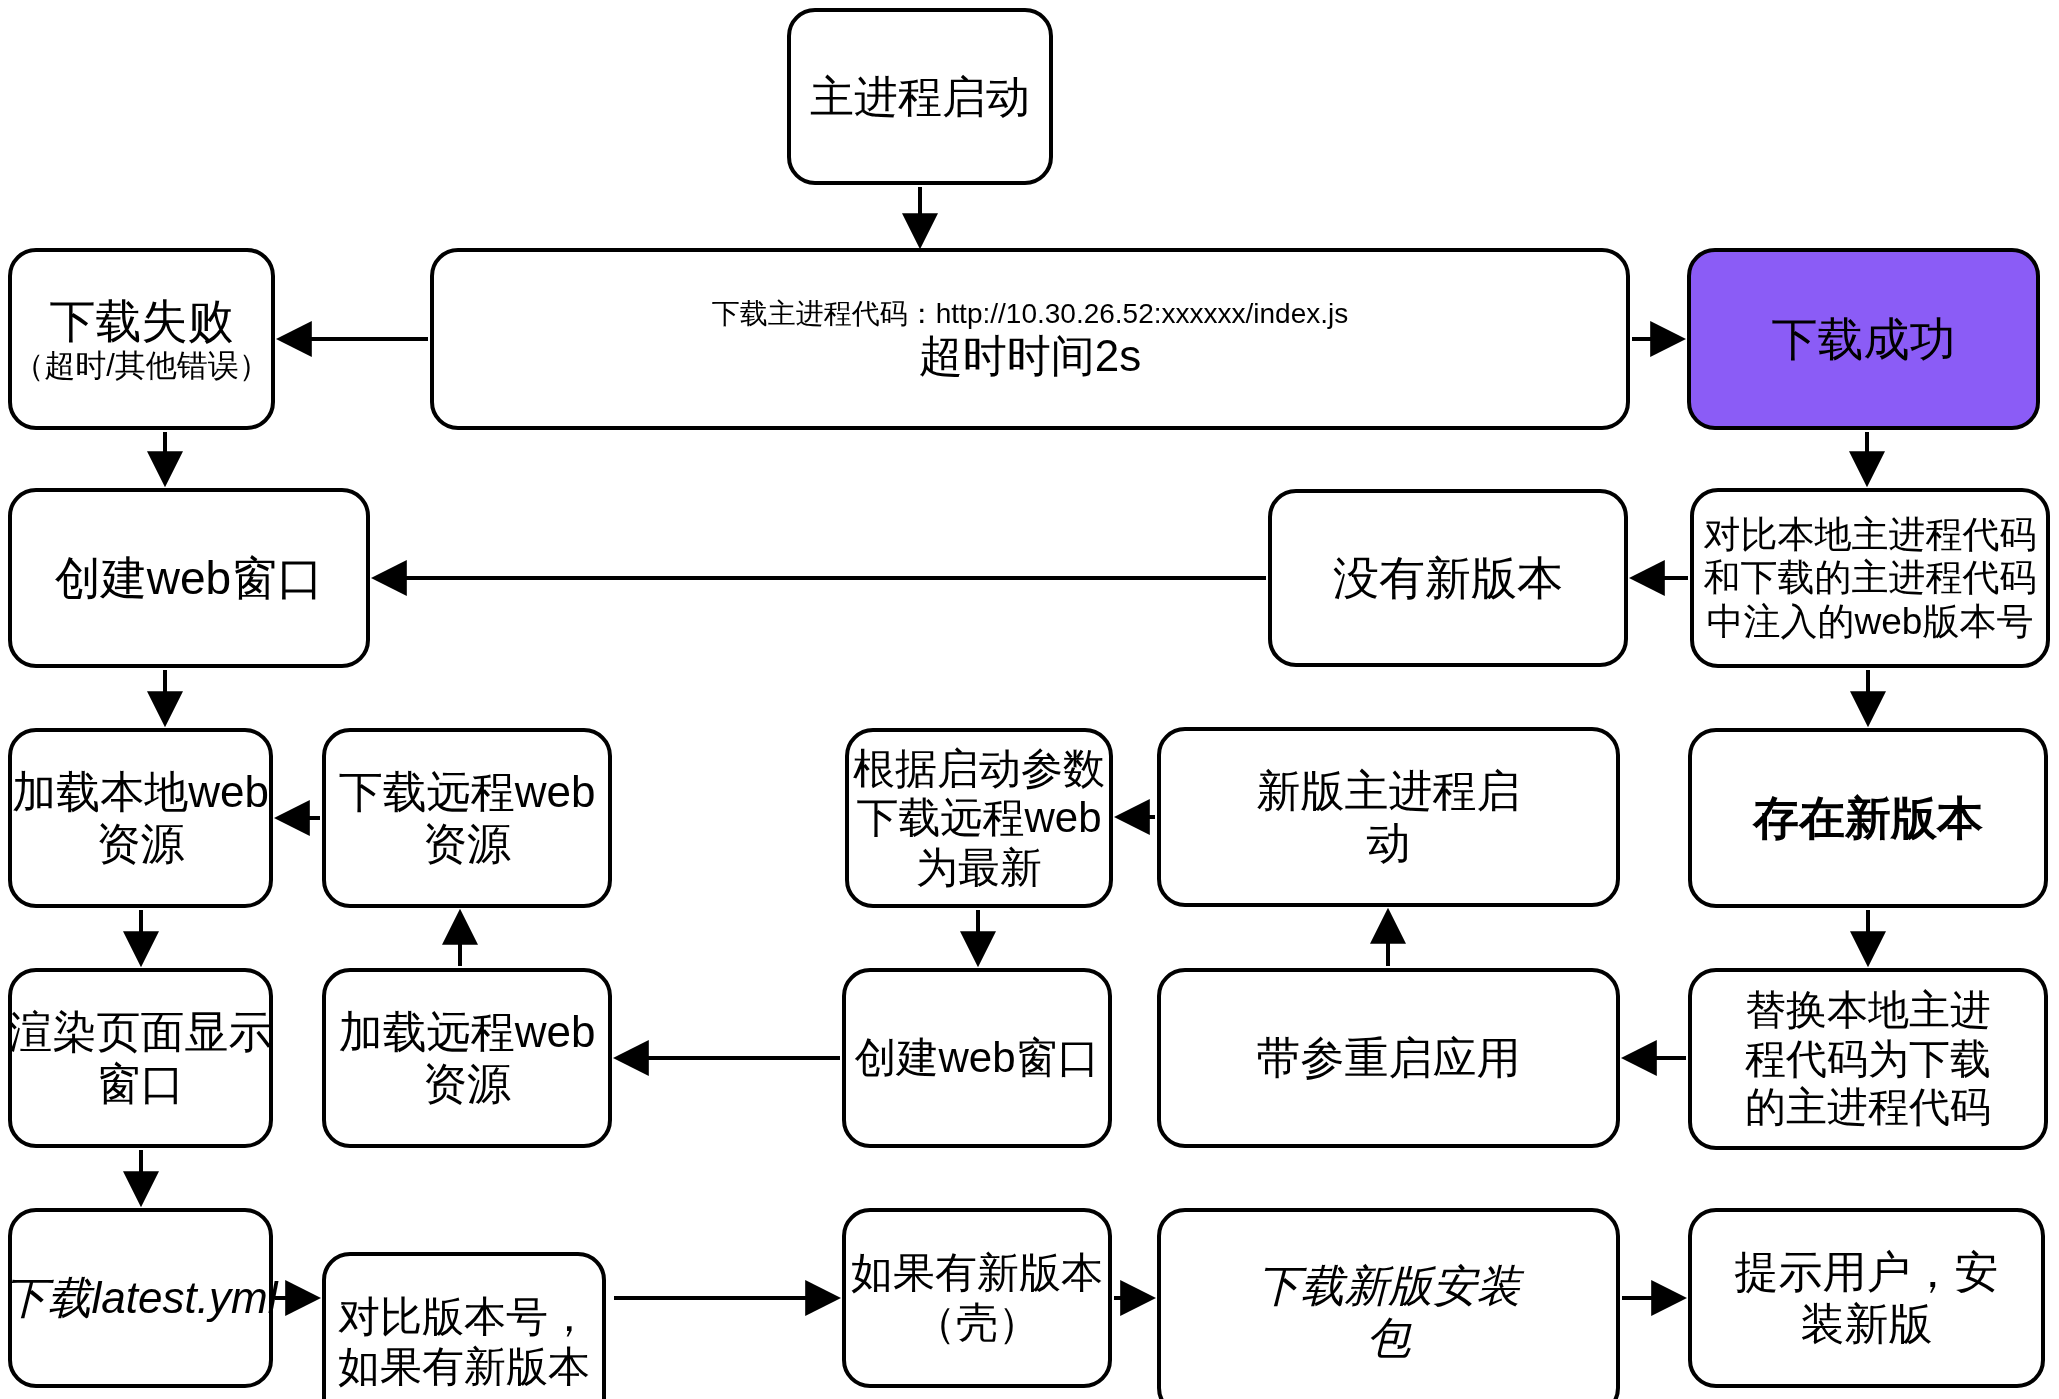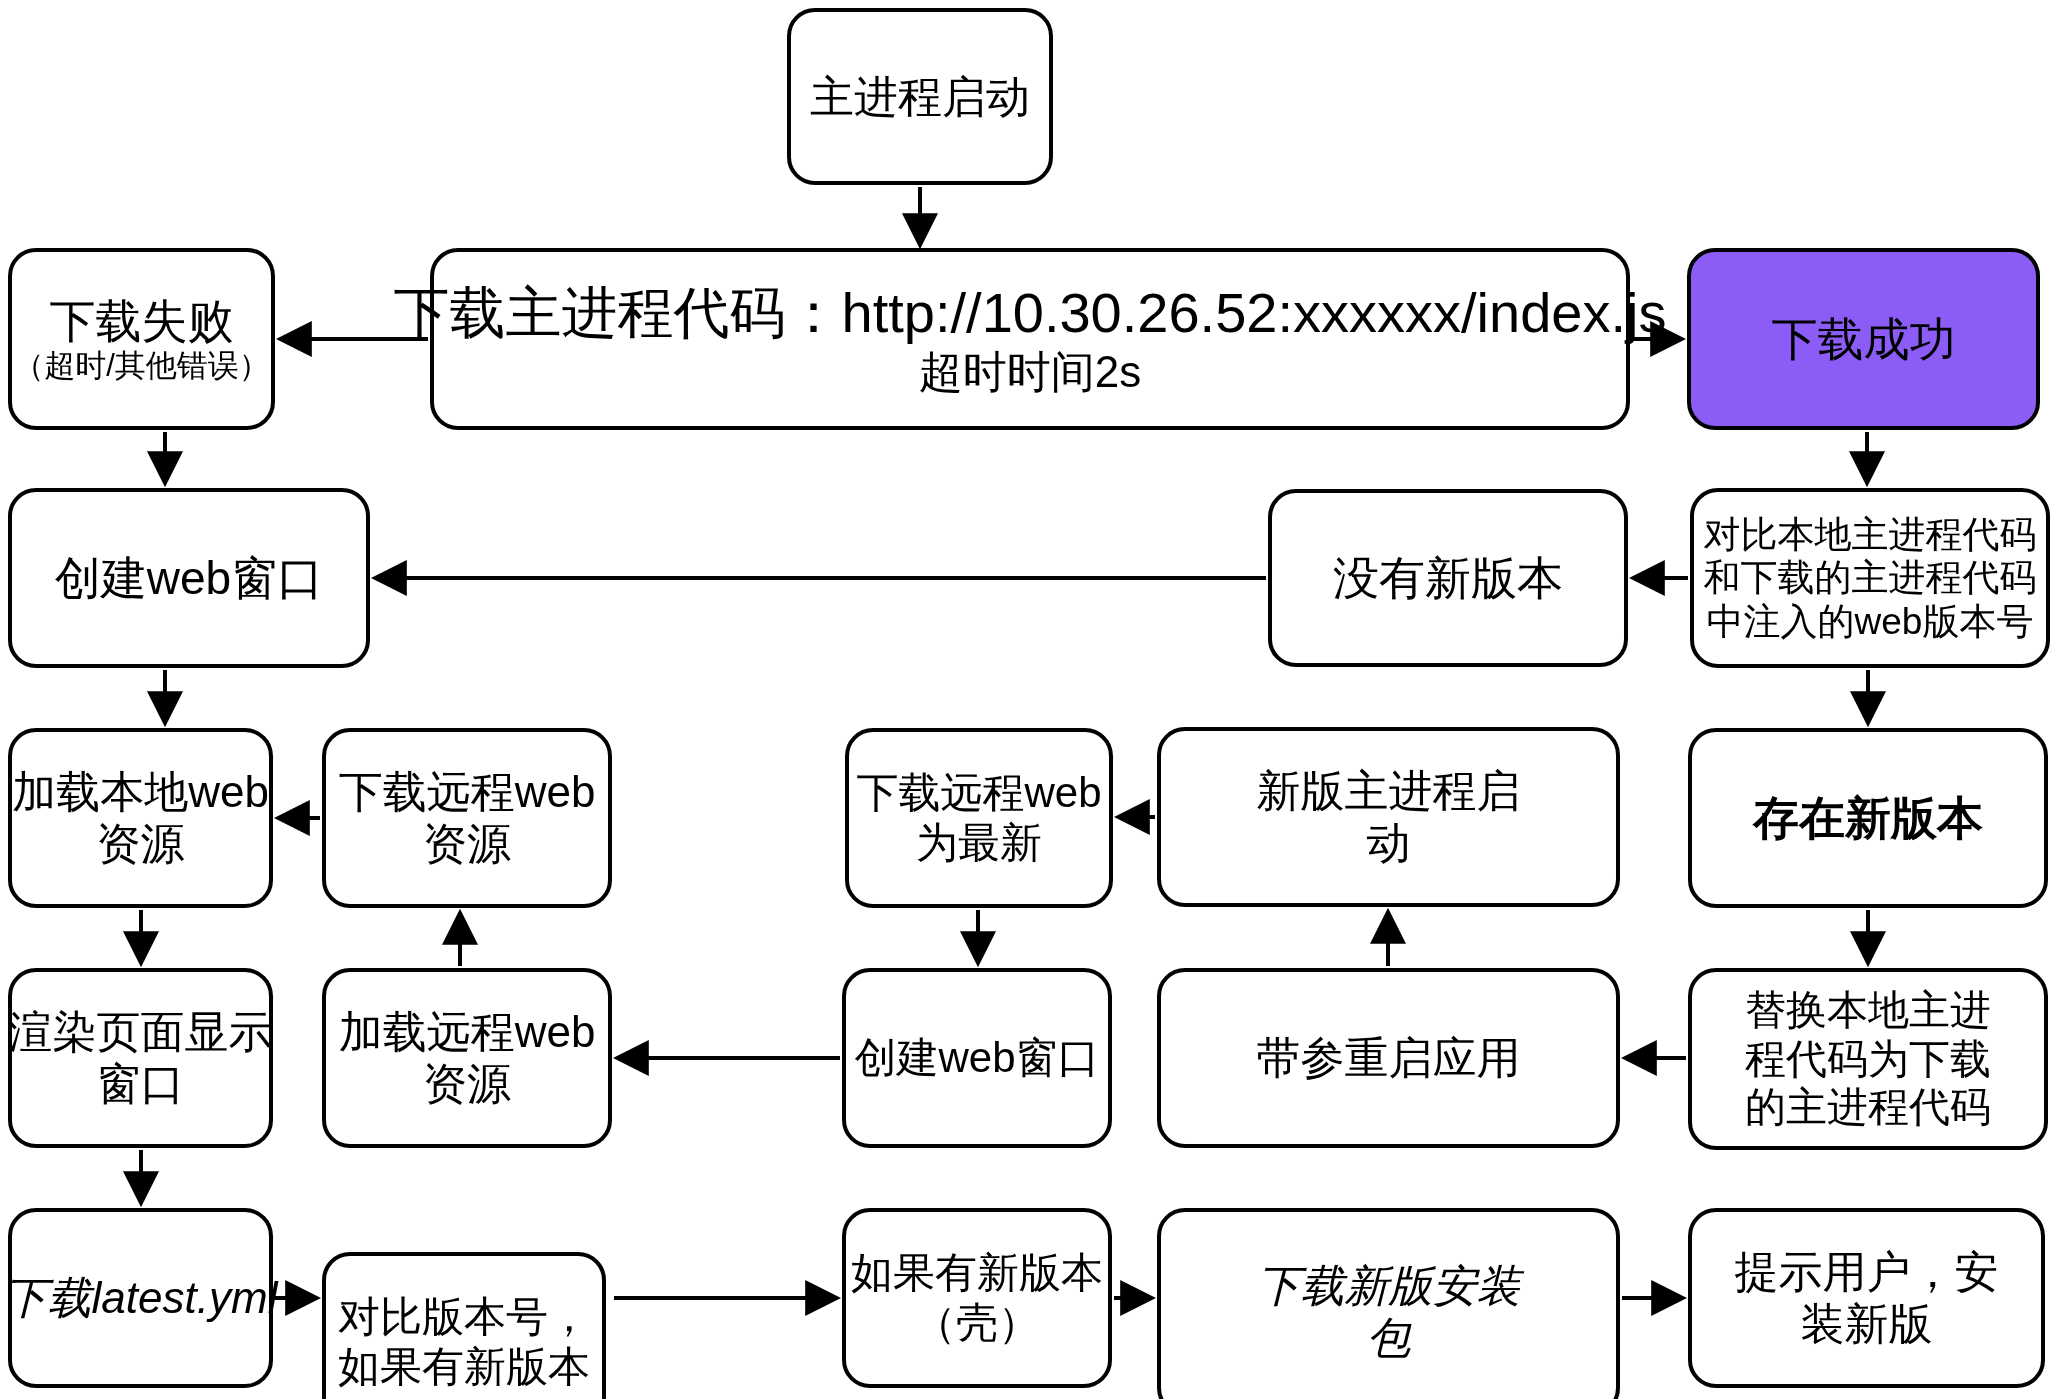--- a/index.html
+++ b/index.html
@@ -77,21 +77,21 @@
       <line x1="1622" y1="1298" x2="1680" y2="1298" stroke="#000000" marker-end="url(#arrow)"></line>
     </svg>
 <div class="node" style="left: 787px; top: 8px; width: 266px; height: 177px; border-color: rgb(0, 0, 0); background: rgb(255, 255, 255);">
       <div class="node-line" style="font-size: 44px;">主进程启动</div>
     </div>
     <div class="node" style="left: 8px; top: 248px; width: 267px; height: 182px; border-color: rgb(0, 0, 0); background: rgb(255, 255, 255);">
       <div class="node-line" style="font-size: 46px;">下载失败</div>
       <div class="node-line" style="font-size: 31px;">（超时/其他错误）</div>
     </div>
     <div class="node" style="left: 430px; top: 248px; width: 1200px; height: 182px; border-color: rgb(0, 0, 0); background: rgb(255, 255, 255);">
-      <div class="node-line" style="font-size: 56px;">下载主进程代码：http://10.30.26.52:xxxxxx/index.js</div>
+      <div class="node-line" style="font-size: 28px;">下载主进程代码：http://10.30.26.52:xxxxxx/index.js</div>
       <div class="node-line" style="font-size: 44px;">超时时间2s</div>
     </div>
     <div class="node" style="left: 1687px; top: 248px; width: 353px; height: 182px; border-color: rgb(0, 0, 0); background: #8b5cf6;">
       <div class="node-line" style="font-size: 46px;">下载成功</div>
     </div>
     <div class="node" style="left: 8px; top: 488px; width: 362px; height: 180px; border-color: rgb(0, 0, 0); background: rgb(255, 255, 255);">
       <div class="node-line" style="font-size: 46px;">创建web窗口</div>
     </div>
     <div class="node" style="left: 1268px; top: 489px; width: 360px; height: 178px; border-color: rgb(0, 0, 0); background: rgb(255, 255, 255);">
       <div class="node-line" style="font-size: 46px;">没有新版本</div>
@@ -103,20 +103,21 @@
     </div>
     <div class="node" style="left: 8px; top: 728px; width: 265px; height: 180px; border-color: rgb(0, 0, 0); background: rgb(255, 255, 255);">
       <div class="node-line" style="font-size: 44px;">加载本地web</div>
       <div class="node-line" style="font-size: 44px;">资源</div>
     </div>
     <div class="node" style="left: 322px; top: 728px; width: 290px; height: 180px; border-color: rgb(0, 0, 0); background: rgb(255, 255, 255);">
       <div class="node-line" style="font-size: 44px;">下载远程web</div>
       <div class="node-line" style="font-size: 44px;">资源</div>
     </div>
     <div class="node" style="left: 845px; top: 728px; width: 268px; height: 180px; border-color: rgb(0, 0, 0); background: rgb(255, 255, 255);">
+      <div class="node-line" style="font-size: 42px;">根据启动参数</div>
       <div class="node-line" style="font-size: 42px;">下载远程web</div>
       <div class="node-line" style="font-size: 42px;">为最新</div>
     </div>
     <div class="node" style="left: 1157px; top: 727px; width: 463px; height: 180px; border-color: rgb(0, 0, 0); background: rgb(255, 255, 255);">
       <div class="node-line" style="font-size: 44px;">新版主进程启</div>
       <div class="node-line" style="font-size: 44px;">动</div>
     </div>
     <div class="node" style="left: 1688px; top: 728px; width: 360px; height: 180px; border-color: rgb(0, 0, 0); background: rgb(255, 255, 255);">
       <div class="node-line" style="font-size: 46px; font-weight: bold;">存在新版本</div>
     </div>

